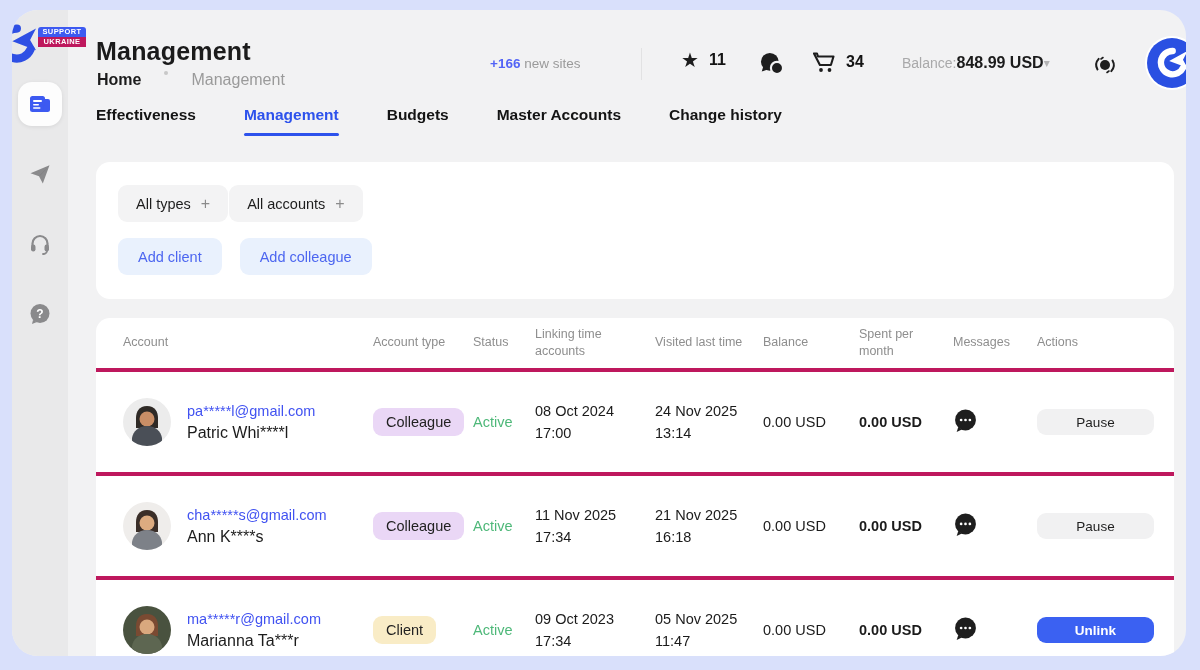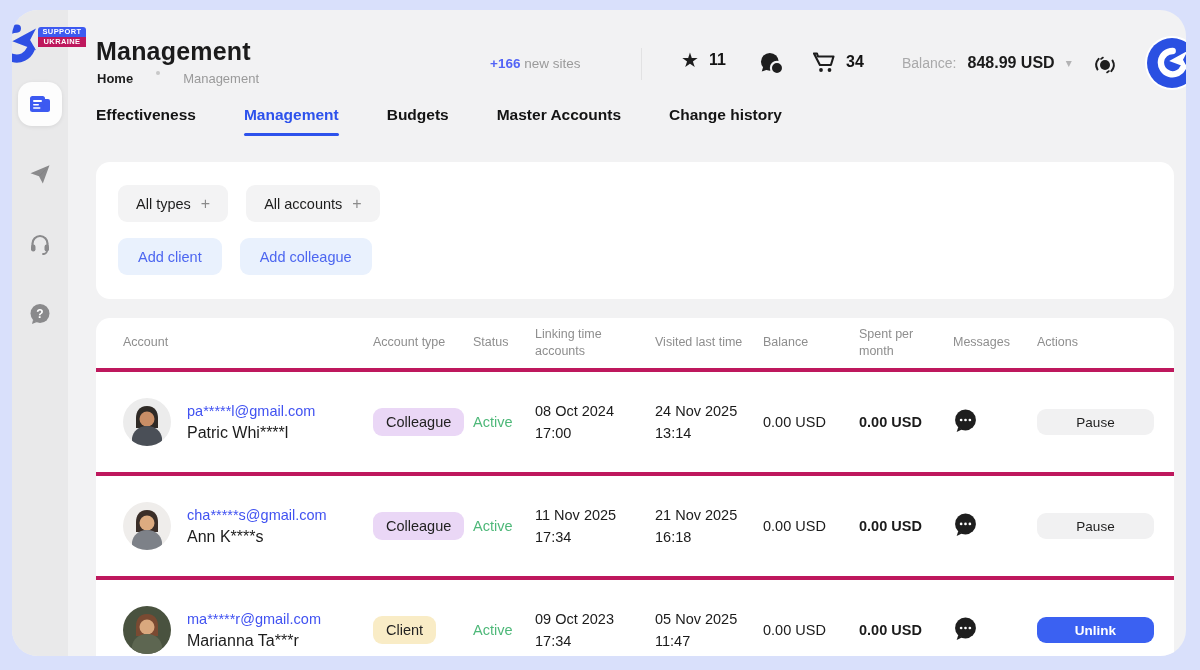--- a/index.html
+++ b/index.html
@@ -21,57 +21,57 @@
   .side-item { width:44px; height:44px; display:flex; align-items:center; justify-content:center;
                border-radius:14px; cursor:pointer; }
   .side-item.active { background:#fdfdfd; box-shadow:0 1px 4px rgba(0,0,0,.08); }
   .side-item svg { width:24px; height:24px; }
 
   
   .content { flex:1; position:relative; padding:0 14px 0 28px; }
 
   .topbar { position:relative; height:88px; }
   .page-title { position:absolute; left:0; top:27px; font-size:25px; font-weight:700; letter-spacing:.2px; }
-  .breadcrumb { position:absolute; left:1px; top:61px; display:flex; align-items:flex-start; gap:23px; font-size:13px; }
+  .breadcrumb { position:absolute; left:1px; top:61px; display:flex; align-items:flex-start; gap:23px; font-size:16px; }
   .bc-home { font-weight:700; color:#1c1c1c; cursor:pointer; }
   .bc-dot { width:4px; height:4px; border-radius:50%; background:#c8c8c8; }
   .bc-current { color:#9a9a9a; }
 
   .new-sites { position:absolute; left:394px; top:46px; font-size:13.5px; color:#9a9a9a; cursor:pointer; white-space:nowrap; }
   .new-sites .plus { color:#5263f6; font-weight:600; }
   .top-divider { position:absolute; left:545px; top:38px; width:1px; height:32px; background:#e2e2e3; }
 
   .counter { position:absolute; top:40px; display:flex; align-items:center; gap:10px; cursor:pointer; }
   .counter .num { font-size:16px; font-weight:700; color:#141414; }
   .star-glyph { font-size:20px; color:#1d1d1d; line-height:1; }
   .cnt-star { left:585px; }
   .cnt-chat { left:663px; top:41px; }
   .cnt-cart { left:716px; }
 
-  .balance { position:absolute; left:806px; top:44px; display:flex; align-items:center; gap:11px; cursor:pointer; white-space:nowrap; }
+  .balance { position:absolute; left:806px; top:44px; display:flex; align-items:center; gap:0; cursor:pointer; white-space:nowrap; }
   .balance .lbl { font-size:14px; color:#a9a9aa; }
   .balance .val { font-size:16px; font-weight:700; }
   .balance .chev { font-size:12px; color:#b3b3b4; }
 
   .notif { position:absolute; left:995px; top:41px; width:28px; height:28px; cursor:pointer; }
   .user-avatar { position:absolute; left:1051px; top:28px; width:50px; height:50px; border-radius:50%;
                  background:#2a50e2; display:flex; align-items:center; justify-content:center; cursor:pointer;
                  box-shadow:0 0 0 2px #fff; }
   .user-avatar svg { width:34px; height:32px; }
 
   
   .tabs { display:flex; gap:48px; padding-top:8px; }
   .tab { font-size:15.5px; font-weight:700; color:#141414; padding-bottom:12px; cursor:pointer; position:relative; }
   .tab.active { color:#2d52ec; }
   .tab.active::after { content:""; position:absolute; left:0; right:0; bottom:0; height:3px; background:#2d52ec; border-radius:2px; }
 
   
   .card { background:#fff; border-radius:14px; }
   .filters { margin-top:26px; padding:23px 22px 24px 22px; }
-  .chip-row { display:flex; gap:18px; }
+  .chip-row { display:flex; gap:1px; }
   .chip { height:37px; padding:0 18px; border-radius:9px; background:#f3f3f4; display:flex; align-items:center; gap:10px;
           font-size:14.5px; color:#1d1d1d; cursor:pointer; }
   .chip .plus-icon { color:#8b8b8b; font-size:16px; }
   .btn-row { display:flex; gap:18px; margin-top:16px; }
   .soft-btn { height:37px; padding:0 20px; border-radius:9px; background:#e9f1fd; border:none;
               color:#4c66f0; font-size:14.5px; font-family:inherit; cursor:pointer; }
 
   
   .table-card { margin-top:19px; min-height:360px; }
   .trow { display:grid; grid-template-columns:250px 100px 62px 120px 108px 96px 94px 84px 1fr;

